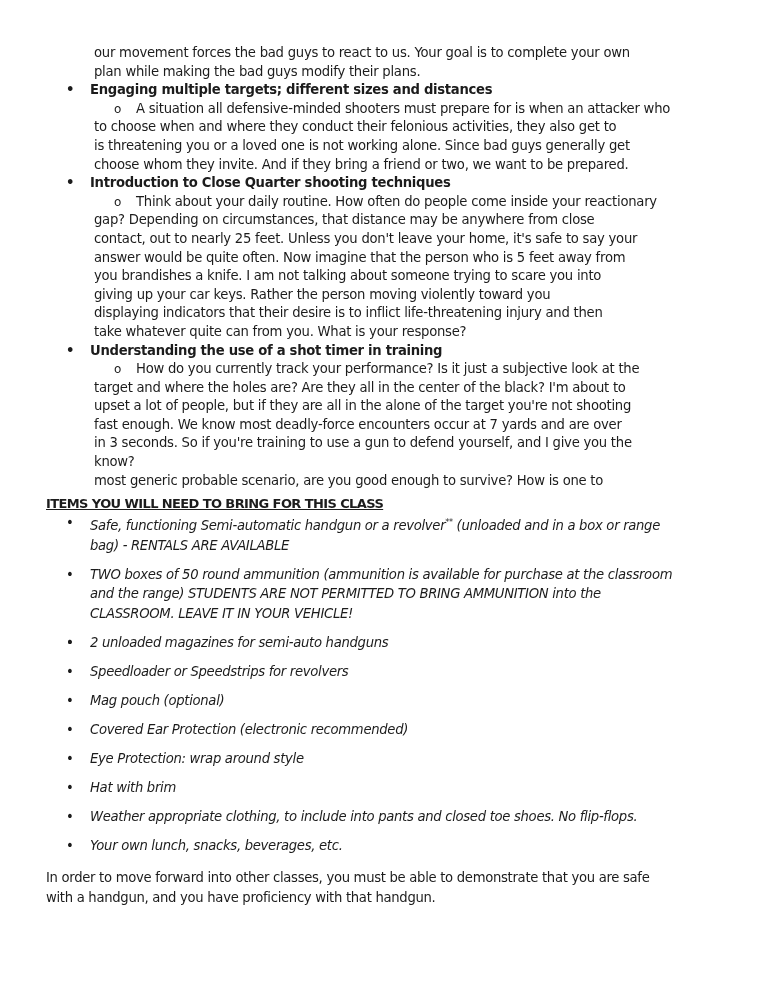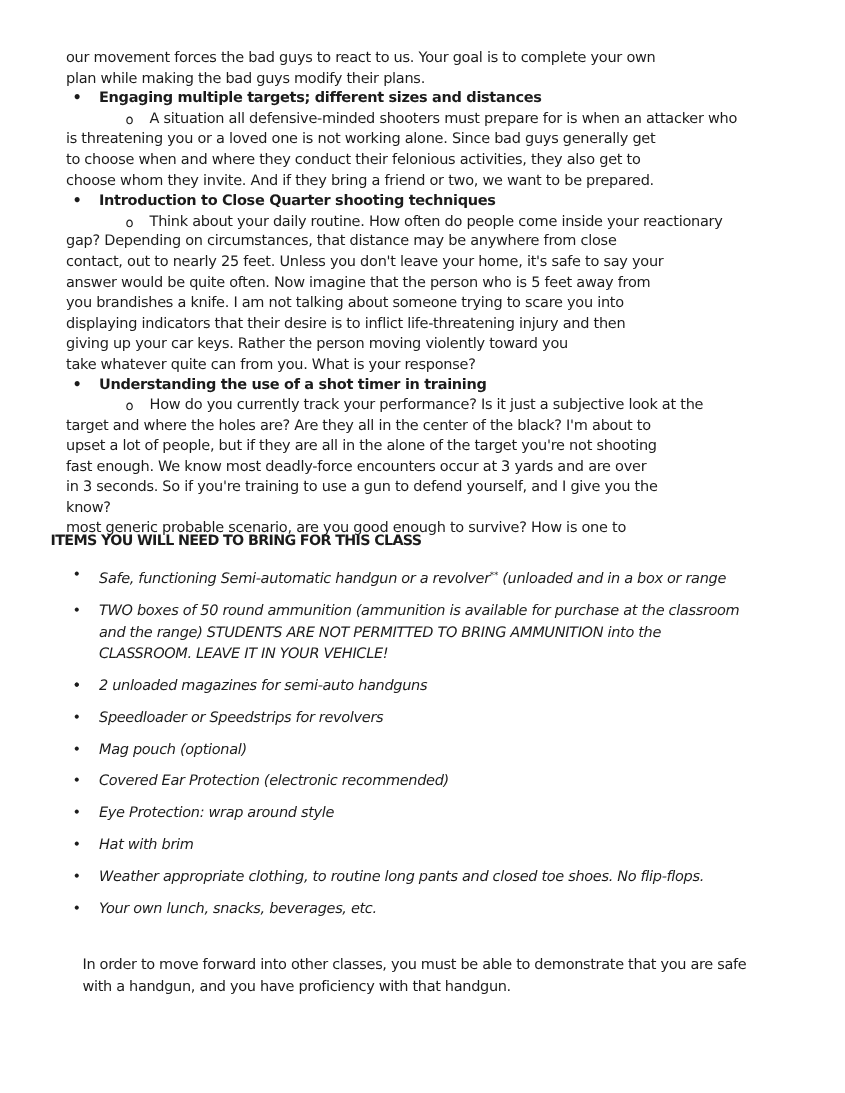--- a/index.html
+++ b/index.html
@@ -5,99 +5,100 @@
   html, body { margin: 0; padding: 0; background: #ffffff; }
   body {
     width: 768px; height: 994px; overflow: hidden; position: relative;
     font-family: "DejaVu Sans", "Liberation Sans", sans-serif;
     color: #1c1c1c;
   }
   .page { position: absolute; left: 0; top: 0; width: 768px; height: 994px; }
 
   .top-section { position: absolute; left: 0; top: 44px; width: 768px; }
   .tline { font-size: 13.2px; line-height: 18.6px; letter-spacing: -0.25px; white-space: nowrap; }
-  .cont { padding-left: 60px; }
+  .cont { padding-left: 94px; }
 
   .topic { position: relative; padding-left: 90px; font-weight: bold; font-size: 13.2px; line-height: 18.6px; letter-spacing: -0.3px; white-space: nowrap; }
   .topic .bullet { position: absolute; left: 66px; top: 0; font-weight: bold; }
   .sub { position: relative; padding-left: 136px; }
   .sub .sub-bullet { position: absolute; left: 114px; top: 0; font-size: 12px; }
 
   .items-heading {
-    position: absolute; left: 46px; top: 484px;
-    font-size: 13px; font-weight: bold; 
+    position: absolute; left: 46px; top: 496px;
+    font-size: 13px; font-weight: bold; text-decoration: underline;
     letter-spacing: -0.6px; white-space: nowrap;
   }
 
   .items-list { position: absolute; left: 0; top: 513px; width: 768px; }
   .item { position: relative; padding-left: 90px; font-style: italic; font-size: 13.2px; line-height: 19.5px; letter-spacing: -0.3px; margin-bottom: 9.5px; white-space: nowrap; }
   .item .bullet { position: absolute; left: 66px; top: 0; font-style: normal; }
   .item .sup { font-size: 8px; vertical-align: 5px; }
 
-  .closing { position: absolute; left: 46px; top: 868px; font-size: 13.2px; line-height: 19.5px; letter-spacing: -0.3px; white-space: nowrap; margin-left: 29px; }
+  .closing { position: absolute; left: 46px; top: 868px; font-size: 13.2px; line-height: 19.5px; letter-spacing: -0.3px; white-space: nowrap; }
 </style>
 </head>
 <body>
 
 <div class="page">
 
   <div class="top-section">
     <div class="tline cont">our movement forces the bad guys to react to us. Your goal is to complete your own</div>
     <div class="tline cont">plan while making the bad guys modify their plans.</div>
 
     <div class="topic">
       <span class="bullet">•</span>
       <span>Engaging multiple targets; different sizes and distances</span>
     </div>
     <div class="tline sub">
       <span class="sub-bullet">o</span>
       <span>A situation all defensive-minded shooters must prepare for is when an attacker who</span>
     </div>
+    <div class="tline cont">to choose when and where they conduct their felonious activities, they also get to</div>
     <div class="tline cont">is threatening you or a loved one is not working alone. Since bad guys generally get</div>
-    <div class="tline cont">to choose when and where they conduct their felonious activities, they also get to</div>
     <div class="tline cont">choose whom they invite. And if they bring a friend or two, we want to be prepared.</div>
 
     <div class="topic">
       <span class="bullet">•</span>
       <span>Introduction to Close Quarter shooting techniques</span>
     </div>
     <div class="tline sub">
       <span class="sub-bullet">o</span>
       <span>Think about your daily routine. How often do people come inside your reactionary</span>
     </div>
     <div class="tline cont">gap? Depending on circumstances, that distance may be anywhere from close</div>
     <div class="tline cont">contact, out to nearly 25 feet. Unless you don't leave your home, it's safe to say your</div>
     <div class="tline cont">answer would be quite often. Now imagine that the person who is 5 feet away from</div>
     <div class="tline cont">you brandishes a knife. I am not talking about someone trying to scare you into</div>
+    <div class="tline cont">giving up your car keys. Rather the person moving violently toward you</div>
     <div class="tline cont">displaying indicators that their desire is to inflict life-threatening injury and then</div>
-    <div class="tline cont">giving up your car keys. Rather the person moving violently toward you</div>
     <div class="tline cont">take whatever quite can from you. What is your response?</div>
 
     <div class="topic">
       <span class="bullet">•</span>
       <span>Understanding the use of a shot timer in training</span>
     </div>
     <div class="tline sub">
       <span class="sub-bullet">o</span>
       <span>How do you currently track your performance? Is it just a subjective look at the</span>
     </div>
     <div class="tline cont">target and where the holes are? Are they all in the center of the black? I'm about to</div>
     <div class="tline cont">upset a lot of people, but if they are all in the alone of the target you're not shooting</div>
-    <div class="tline cont">fast enough. We know most deadly-force encounters occur at 3 yards and are over</div>
+    <div class="tline cont">fast enough. We know most deadly-force encounters occur at 7 yards and are over</div>
     <div class="tline cont">in 3 seconds. So if you're training to use a gun to defend yourself, and I give you the</div>
     <div class="tline cont">know?</div>
     <div class="tline cont">most generic probable scenario, are you good enough to survive? How is one to</div>
   </div>
 
   <div class="items-heading">ITEMS YOU WILL NEED TO BRING FOR THIS CLASS</div>
 
   <div class="items-list">
     <div class="item">
       <span class="bullet">•</span>
       <div><span>Safe, functioning Semi-automatic handgun or a revolver</span><span class="sup">**</span><span> (unloaded and in a box or range</span></div>
+      <div>bag)  - RENTALS ARE AVAILABLE</div>
     </div>
     <div class="item">
       <span class="bullet">•</span>
       <div>TWO boxes of 50 round ammunition (ammunition is available for purchase at the classroom</div>
       <div>and the range)  STUDENTS ARE NOT PERMITTED TO BRING AMMUNITION into the</div>
       <div>CLASSROOM. LEAVE IT IN YOUR VEHICLE!</div>
     </div>
     <div class="item">
       <span class="bullet">•</span>
     </div>
@@ -120,21 +121,21 @@
     <div class="item">
       <span class="bullet">•</span>
       <div>Eye Protection: wrap around style</div>
     </div>
     <div class="item">
       <span class="bullet">•</span>
       <div>Hat with brim</div>
     </div>
     <div class="item">
       <span class="bullet">•</span>
-      <div>Weather appropriate clothing, to routine long pants and closed toe shoes. No flip-flops.</div>
+      <div>Weather appropriate clothing, to include into pants and closed toe shoes. No flip-flops.</div>
     </div>
     <div class="item">
       <span class="bullet">•</span>
       <div>Your own lunch, snacks, beverages, etc.</div>
     </div>
   </div>
 
   <div class="closing">
     <div>In order to move forward into other classes, you must be able to demonstrate that you are safe</div>
     <div>with a handgun, and you have proficiency with that handgun.</div>

